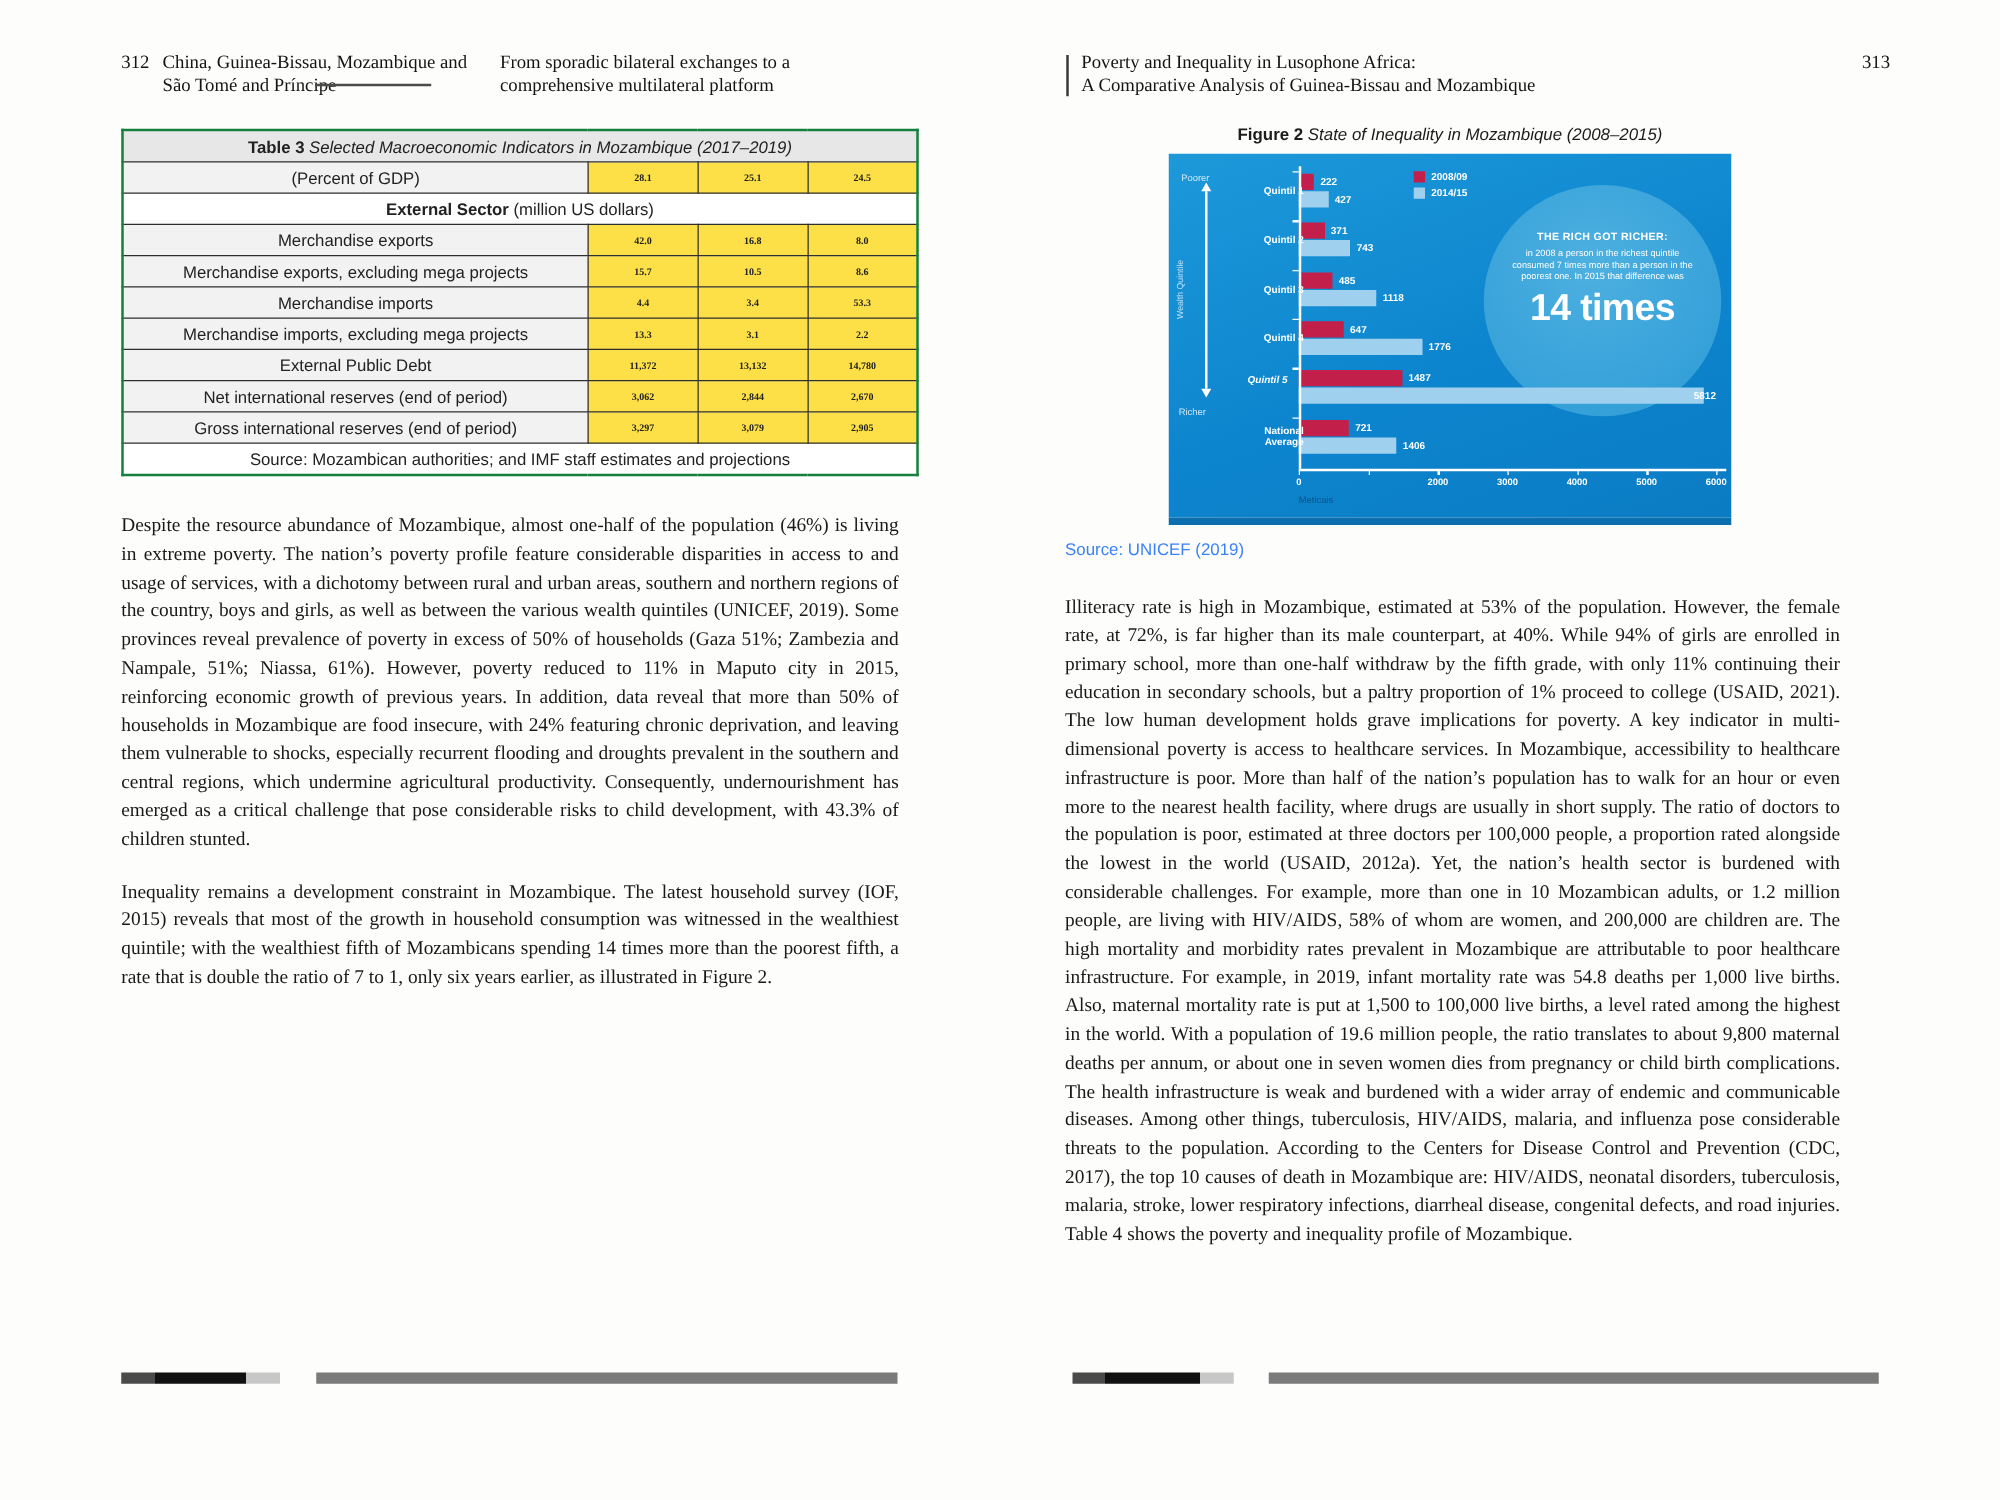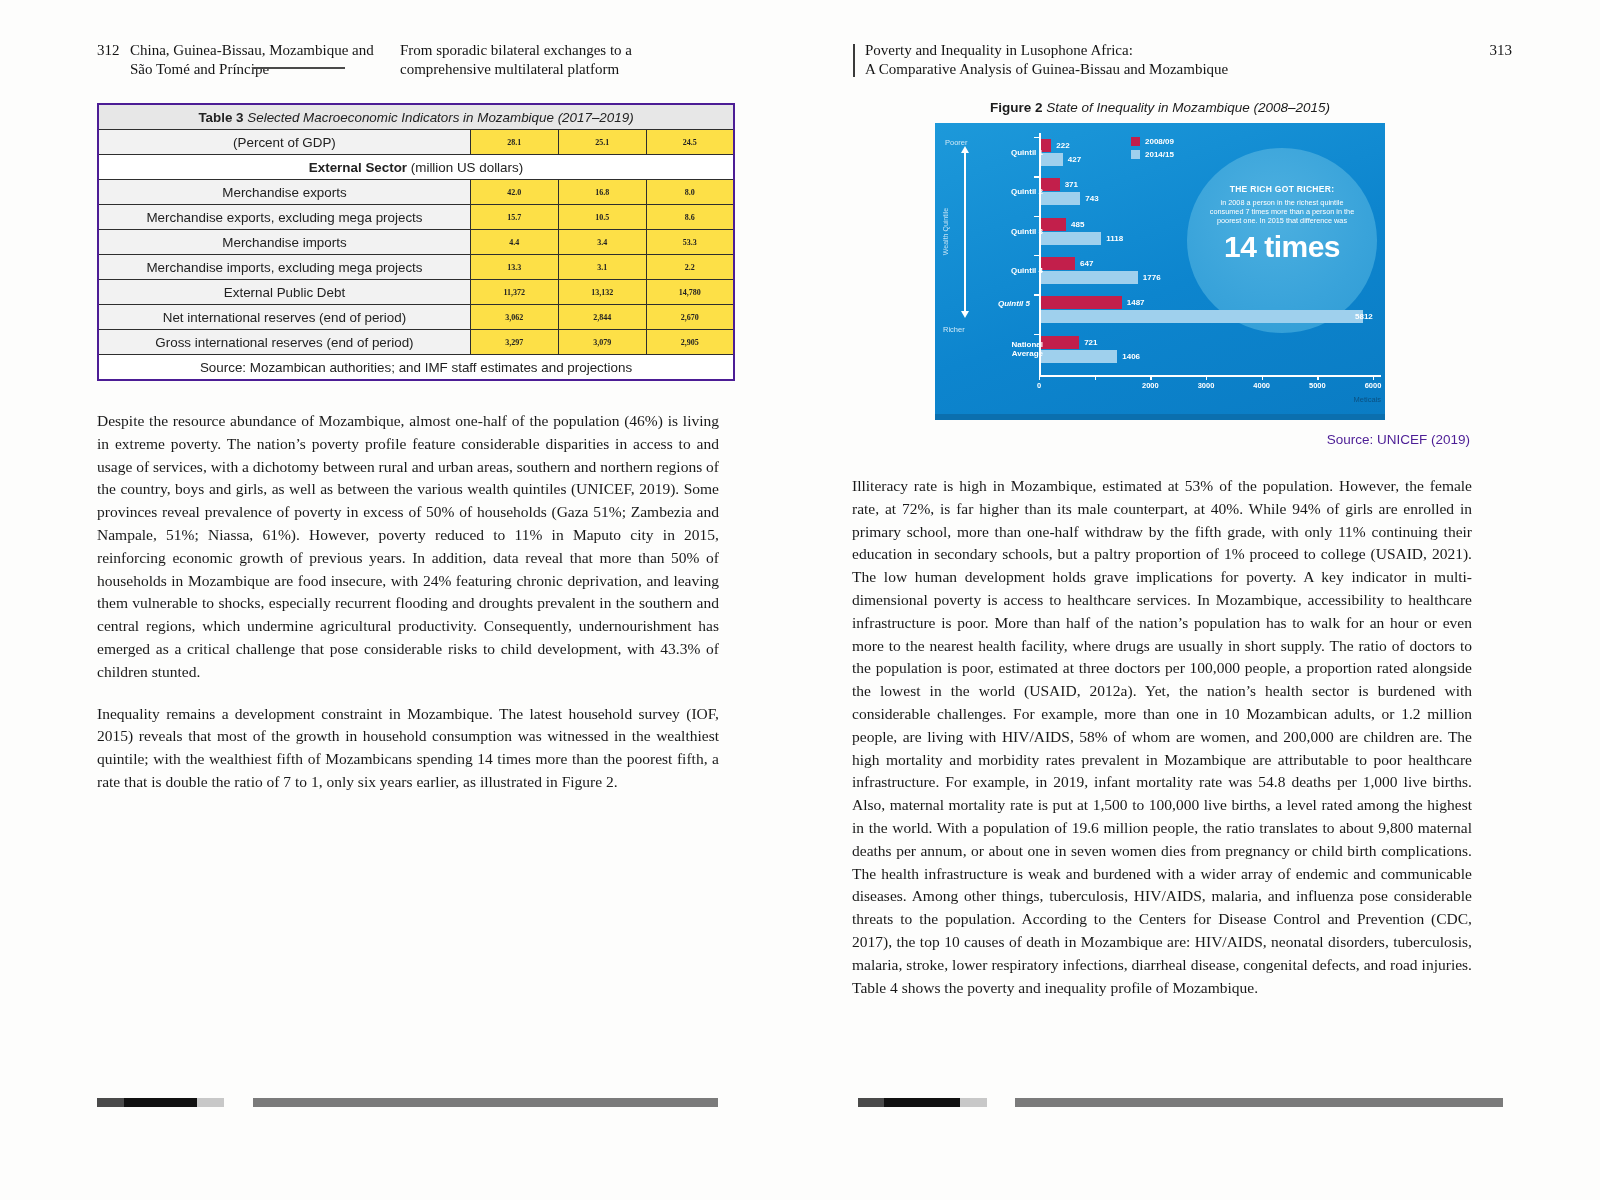--- a/index.html
+++ b/index.html
@@ -6,51 +6,51 @@
   #spread{position:relative;width:1600px;height:1200px;background:#fdfdfc;overflow:hidden;
           font-family:"Liberation Serif",serif;color:#1a1a1a;}
   .abs{position:absolute;}
   
   .runhead{font-size:15px;line-height:19px;color:#141414;}
   .hrule{background:#4a4a4a;height:1.5px;}
   .vrule{background:#3a3a3a;width:1.5px;}
   
   #t3{position:absolute;left:97px;top:103px;width:638px;border-collapse:collapse;
       font-family:"Liberation Sans",sans-serif;font-size:13.4px;color:#222;
-      border:2px solid #4c1d95;}
+      border:2px solid #15803d;}
   #t3 td,#t3 th{border:1px solid #2e2e2e;height:24px;padding:0 4px;text-align:center;}
   #t3 .cap{background:#e7e7e7;font-weight:normal;}
   #t3 .lbl{background:#f2f2f2;width:58.5%;}
   #t3 .val{width:13.8%;background:#fde047;font-family:Liberation Serif, serif;}
   #t3 .sec,#t3 .src{background:#fff;}
   .cap-bold{font-weight:bold;}
   .cap-it{font-style:italic;}
   
   .textcol{position:absolute;font-size:15.5px;line-height:22.8px;text-align:justify;color:#191919;}
   .textcol p{margin:0 0 19px 0;}
   
   .figcap{position:absolute;font-family:"Liberation Sans",sans-serif;font-size:13.5px;
           text-align:center;color:#1c1c1c;}
   .figsrc{position:absolute;font-family:"Liberation Sans",sans-serif;font-size:13.5px;
-          text-align:right;color:#4c1d95;}
+          color:#3b82f6;}
   #chart{position:absolute;left:935px;top:123px;width:450px;height:291px;
          background:linear-gradient(160deg,#1d99da 0%,#0d85ce 55%,#0a7cc4 100%);
          border-bottom:6px solid #0b6fae;overflow:hidden;
          font-family:"Liberation Sans",sans-serif;color:#fff;}
   #plot{position:absolute;left:0;top:0;width:100%;height:100%;}
   #plot div{position:absolute;}
   .cat-label{font-size:8px;font-weight:bold;text-align:right;line-height:9.5px;color:#fff;z-index:3;margin-left:14px;}
   .bar{height:13px;z-index:2;}
   .val{font-size:8px;font-weight:bold;z-index:3;white-space:nowrap;}
   .axis-y{left:104px;top:10px;width:1.6px;height:242px;background:#fff;z-index:3;}
   .axis-x{left:104px;top:252px;width:342px;height:1.6px;background:#fff;z-index:3;}
   .axis-tick-cat{width:5px;height:1.4px;background:#fff;z-index:3;}
   .xtick-mark{width:1.4px;height:4px;background:#fff;z-index:3;}
   .xtick{width:30px;text-align:center;font-size:7.5px;font-weight:bold;z-index:3;}
-  #xlabel{position:absolute;left:104px;top:272px;width:342px;text-align:right;
+  #xlabel{position:absolute;left:104px;top:272px;width:342px;text-align:left;
           font-size:7.5px;color:rgba(10,55,90,0.65);z-index:3;}
   #circle{position:absolute;left:252px;top:25px;width:190px;height:185px;border-radius:50%;
           background:radial-gradient(circle at 45% 35%,#4db0e0 0%,#39a3da 60%,#2f9bd4 100%);
           z-index:1;text-align:center;}
   #circle .head{margin-top:36px;font-size:8.5px;font-weight:bold;letter-spacing:.3px;}
   #circle .body{margin:4px auto 0;width:152px;font-size:7.3px;line-height:9px;}
   #circle .big{margin-top:5px;font-size:30px;font-weight:bold;letter-spacing:-.5px;}
   #legend{position:absolute;left:196px;top:14px;z-index:3;font-size:8px;font-weight:bold;}
   .lgrow{display:flex;align-items:center;margin-bottom:4px;}
   .sw{width:9px;height:9px;margin-right:5px;display:inline-block;}

